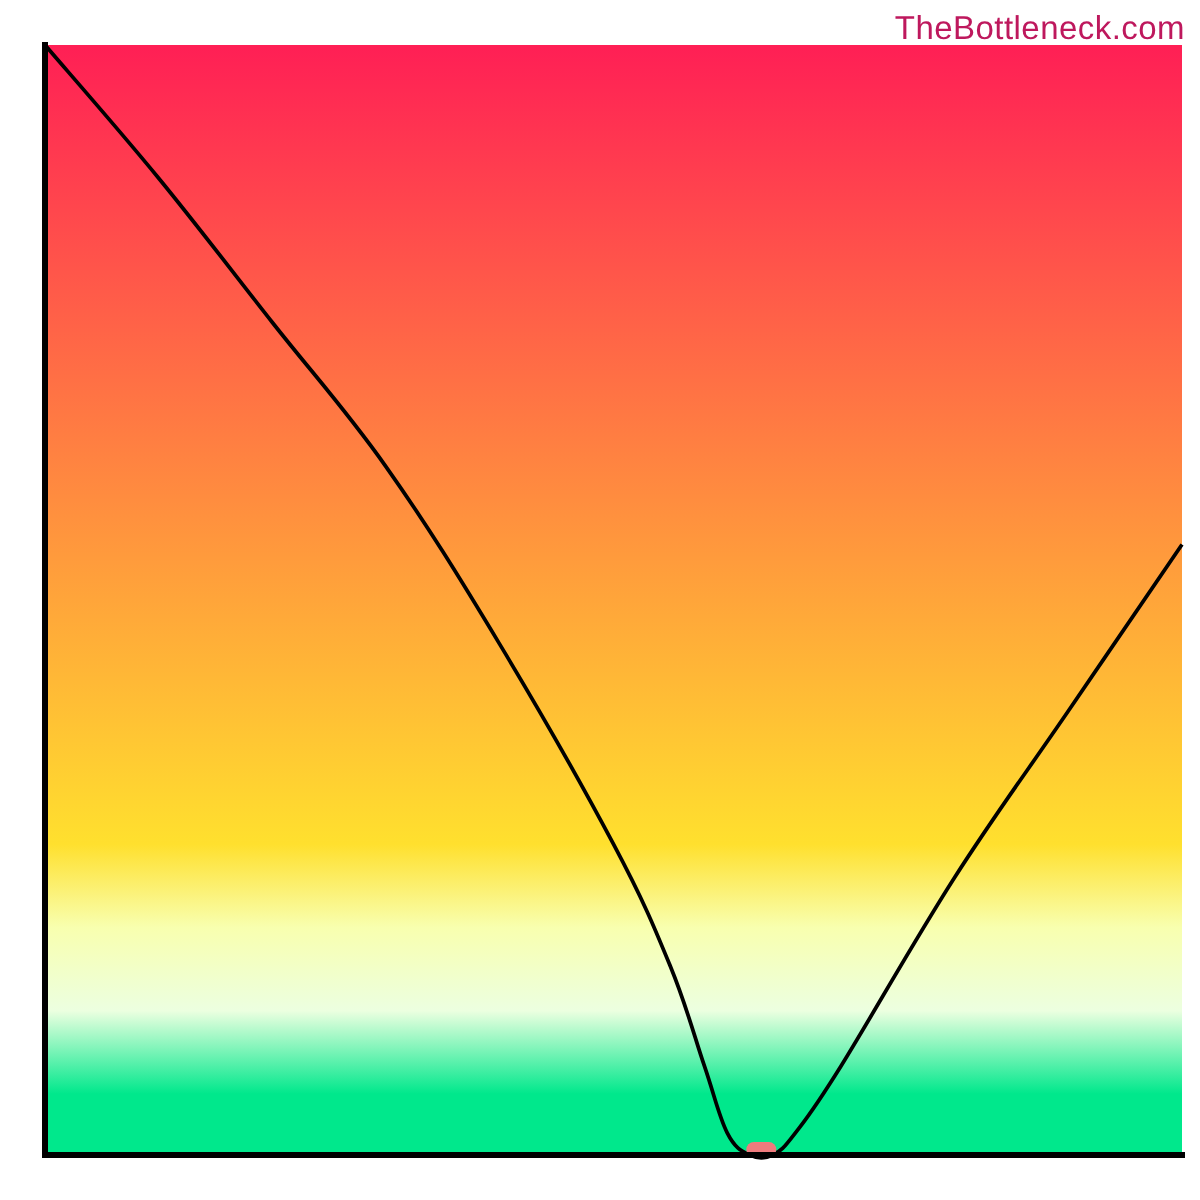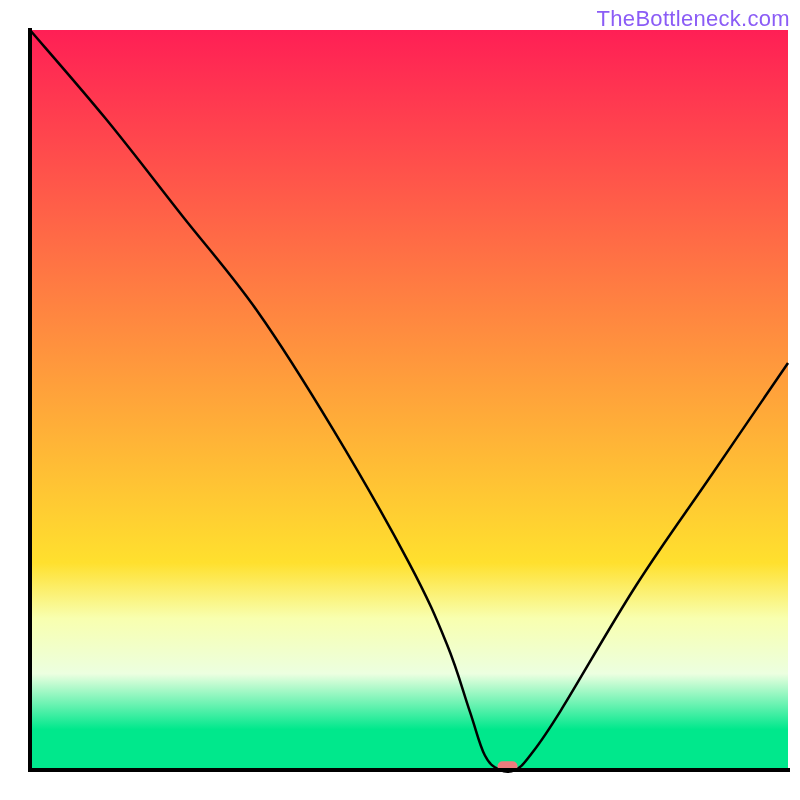--- a/index.html
+++ b/index.html
@@ -15,21 +15,21 @@
     position: relative;
     width: 800px;
     height: 800px;
   }
   .watermark {
     position: absolute;
     top: 6px;
     right: 10px;
     font-size: 22px;
     font-weight: 500;
-    color: #8b5cf6;
+    color: #be185d;
     letter-spacing: 0.3px;
     z-index: 10;
   }
   svg.chart {
     position: absolute;
     top: 0;
     left: 0;
   }
 </style>
 </head>

